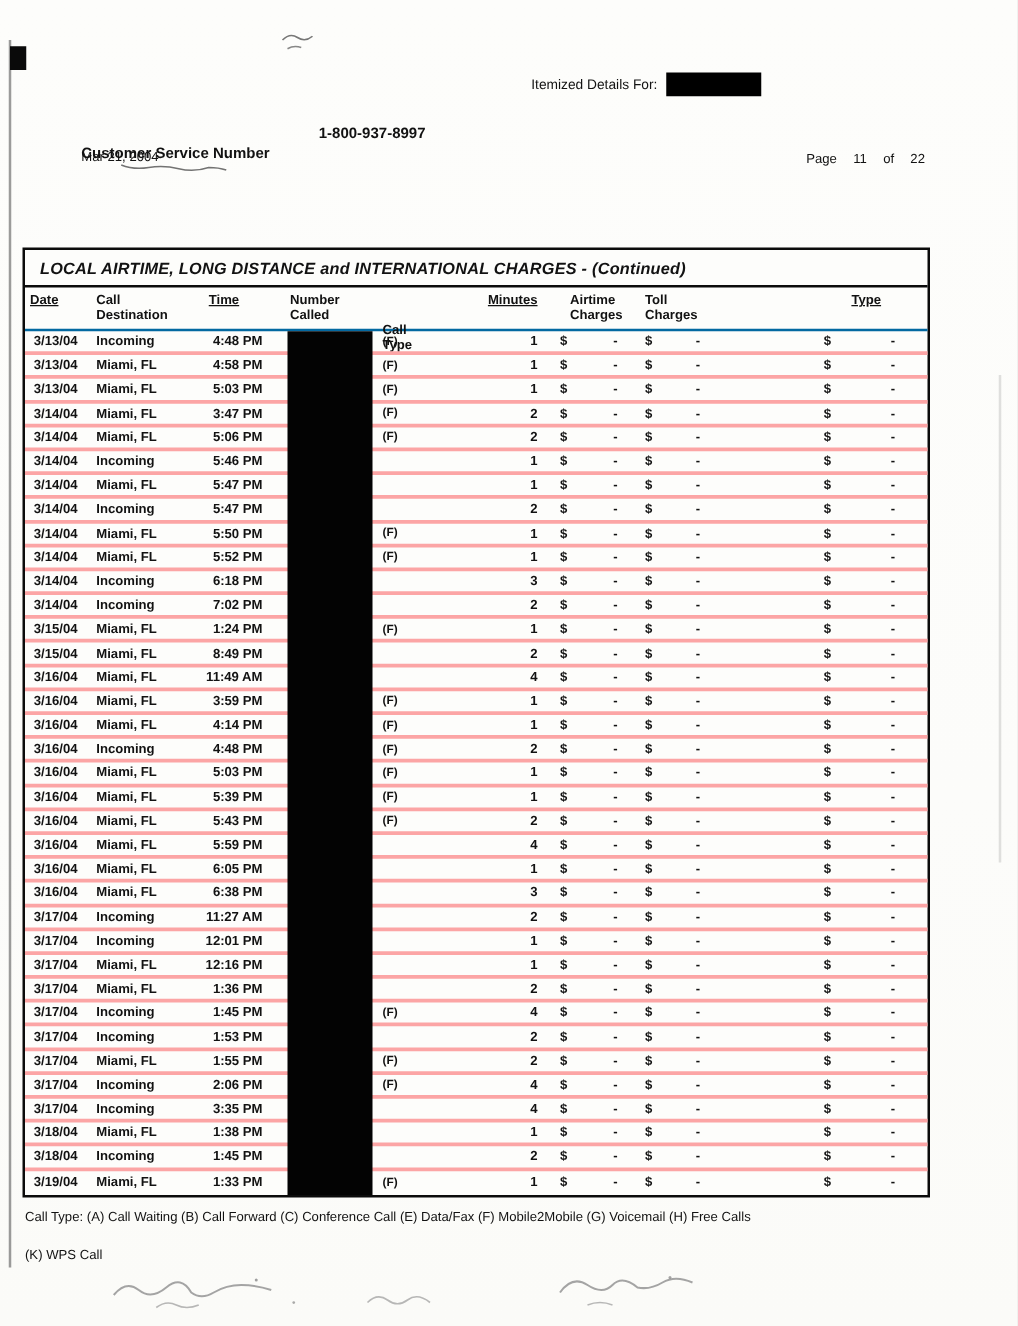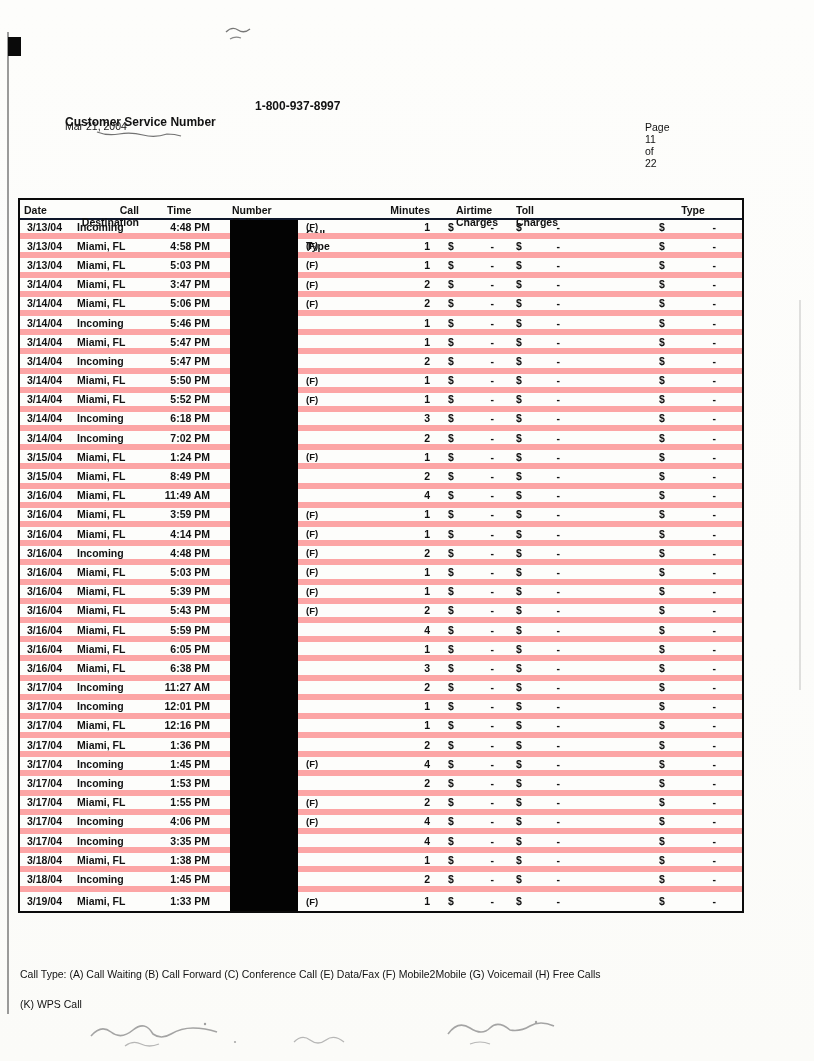--- a/index.html
+++ b/index.html
@@ -21,56 +21,56 @@
   
   .itemized-block { position:absolute; left:425px; top:58px; font-size:11px; }
   .itemized-block .line { display:flex; align-items:center; height:19px; }
   .redact { background:#000; display:inline-block; margin-left:7px; }
   .redact-name { width:76px; height:19px; }
   .redact-acct { width:66px; height:15px; }
 
   .cs-label  { position:absolute; left:65px;  top:115px; font-size:12px; font-weight:bold; }
   .cs-number { position:absolute; left:255px; top:99px; font-size:12px; font-weight:bold; }
   .stmt-date { position:absolute; left:65px;  top:120px; font-size:10.5px; }
-  .page-info { position:absolute; left:645px; top:121px; width:95px; display:flex; justify-content:space-between; font-size:10.5px;flex-direction:column; }
+  .page-info { position:absolute; left:645px; top:121px; width:95px; display:flex; justify-content:space-between; font-size:10.5px; }
 
   
   .bill-table { position:absolute; left:18px; top:198px; width:726px; border:2px solid #0b0b0b; background:#fdfdfb; }
   .title-band {
     height:30px; border-bottom:2px solid #0b0b0b;
     font-style:italic; font-weight:bold; font-size:13px;
     padding:7px 0 0 12px; letter-spacing:.2px;
   }
-  .header-row { display:flex; height:20px; border-bottom:2px solid #0f172a; font-weight:bold; font-size:10.5px; line-height:12px; padding-top:4px; }
+  .header-row { display:flex; height:35px; border-bottom:2px solid #0369a1; font-weight:bold; font-size:10.5px; line-height:12px; padding-top:4px;text-decoration:underline; }
   .header-row > div { flex:none; }
 
   .col-date  { width:54px; padding-left:7px; }
   .col-dest  { width:88px; padding-left:3px; }
   .col-time  { width:64px; }
   .col-num   { width:76px; padding-left:6px; }
   .col-ctype { width:66px; padding-left:4px; }
   .col-mins  { width:62px; text-align:right; }
   .col-air   { width:72px; }
   .col-toll  { width:78px; }
   .col-spacer{ width:64px; }
   .col-total { width:98px; }
 
   .header-row .col-date  { padding-left:4px; }
   .header-row .col-time  { padding-left:5px; }
-  .h-wrap-dest  { display:inline-block; max-width:62px;text-align:right; }
+  .h-wrap-dest  { display:inline-block; max-width:62px; }
   .h-wrap-num   { display:inline-block; max-width:48px; }
   .h-wrap-ctype { display:inline-block; max-width:30px;margin-top:24px; }
   .h-wrap-air   { display:inline-block; max-width:50px; }
   .h-wrap-toll  { display:inline-block; max-width:48px; }
   .header-row .col-air  { padding-left:26px; }
   .header-row .col-toll { padding-left:14px; }
   .header-row .col-total{ text-align:center; }
 
   .rows { position:relative; }
-  .trow { display:flex; height:19.2px; border-bottom:6px solid #fca5a5; align-items:center; font-size:10.5px; font-weight:600; }
+  .trow { display:flex; height:19.2px; border-bottom:3px solid #fca5a5; align-items:center; font-size:10.5px; font-weight:600; }
   .trow:last-child { border-bottom:none; }
   .trow .col-time { text-align:right; padding-right:16px; }
   .trow .col-ctype { font-size:9.5px; font-weight:600; }
   .money { display:flex; justify-content:space-between; }
   .trow .col-air  { padding-left:18px; padding-right:8px; }
   .trow .col-toll { padding-left:14px; padding-right:20px; }
   .trow .col-total{ padding-left:15px; padding-right:26px; }
 
   .redaction-column { position:absolute; left:210px; top:0; bottom:0; width:68px; background:#030303; }
 
@@ -87,38 +87,43 @@
   <div class="scan-edge-left"></div>
   <div class="corner-mark"></div>
   <div class="scan-smudge-right"></div>
 
   <svg class="scribble" style="left:222px; top:24px;" width="34" height="20">
     <path d="M4,8 q6,-6 12,-2 t12,-1" stroke="#555" stroke-width="1.3" fill="none" opacity=".8"></path>
     <path d="M8,15 q5,-3 11,-1" stroke="#555" stroke-width="1.2" fill="none" opacity=".7"></path>
   </svg>
 
   <div class="itemized-block">
+    <div class="line">
+      <span>Itemized Details For:</span>
+      <span class="redact redact-name"></span>
+    </div>
   </div>
 
   <div class="cs-label">Customer Service Number</div>
   <div class="cs-number">1-800-937-8997</div>
 
   <div class="stmt-date">Mar 21, 2004</div>
   <svg class="scribble" style="left:95px; top:128px;" width="90" height="10">
     <path d="M2,4 q10,4 22,2 t24,1 t24,-1 q8,0 14,2" stroke="#444" stroke-width="1.2" fill="none" opacity=".75"></path>
   </svg>
 
   <div class="page-info">
     <span>Page</span>
     <span>11</span>
     <span>of</span>
     <span>22</span>
   </div>
 
   <div class="bill-table">
+    <div class="title-band">LOCAL AIRTIME, LONG DISTANCE and INTERNATIONAL CHARGES  - (Continued)</div>
 
     <div class="header-row">
       <div class="col-date">Date</div>
       <div class="col-dest"><span class="h-wrap-dest">Call Destination</span></div>
       <div class="col-time">Time</div>
       <div class="col-num"><span class="h-wrap-num">Number Called</span></div>
       <div class="col-ctype"><span class="h-wrap-ctype">Call Type</span></div>
       <div class="col-mins">Minutes</div>
       <div class="col-air"><span class="h-wrap-air">Airtime Charges</span></div>
       <div class="col-toll"><span class="h-wrap-toll">Toll Charges</span></div>
@@ -775,21 +780,21 @@
           </div>
           <div class="col-spacer"></div>
           <div class="col-total money">
             <span>$</span>
             <span>-</span>
           </div>
         </div>
         <div class="trow">
           <div class="col-date">3/17/04</div>
           <div class="col-dest">Incoming</div>
-          <div class="col-time">4:06 PM</div>
+          <div class="col-time">2:06 PM</div>
           <div class="col-num"></div>
           <div class="col-ctype">(F)</div>
           <div class="col-mins">4</div>
           <div class="col-air money">
             <span>$</span>
             <span>-</span>
           </div>
           <div class="col-toll money">
             <span>$</span>
             <span>-</span>

